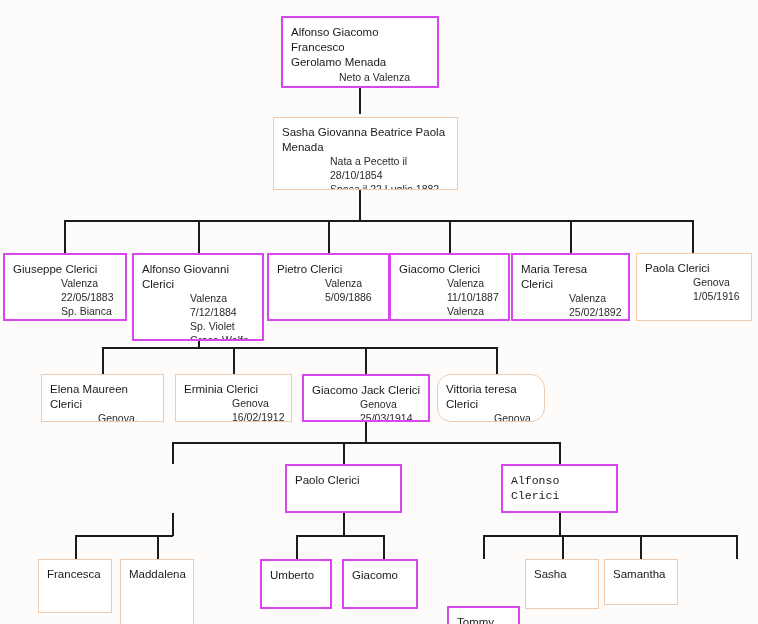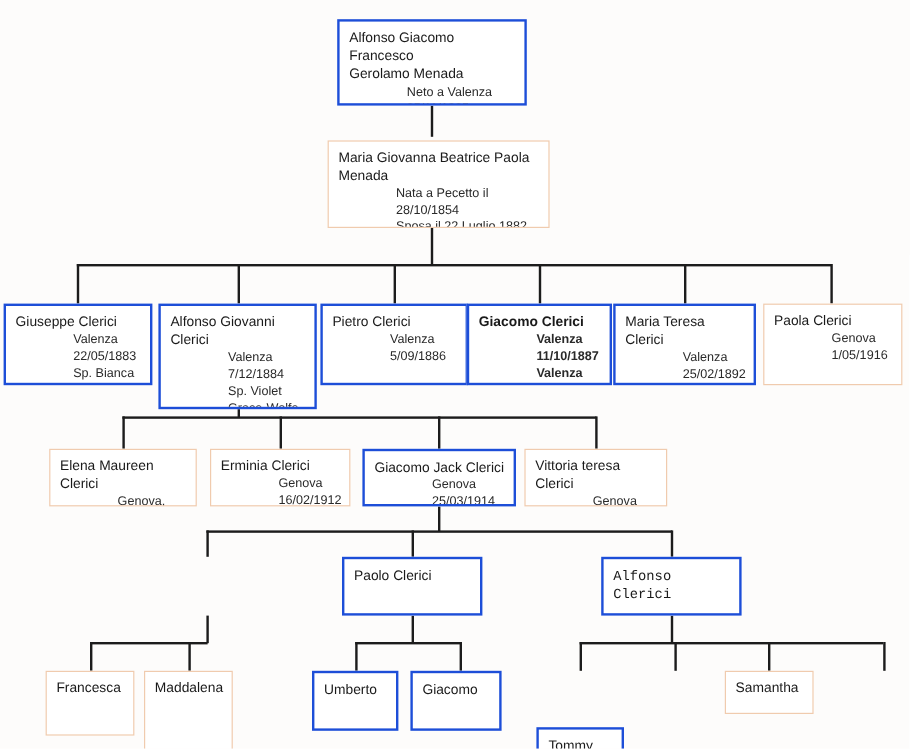--- a/index.html
+++ b/index.html
@@ -16,21 +16,21 @@
     overflow: hidden;
   }
   .node {
     position: absolute;
     box-sizing: border-box;
     background: #ffffff;
     padding: 7px 8px 4px 8px;
     line-height: 1.32;
     overflow: hidden;
   }
-  .node.blue  { border: 2px solid #1d4ed8; }
+  .node.blue  { border: 2px solid #d946ef; }
   .node.peach { border: 1.5px solid #f0cbae; }
   .node .nm {
     display: block;
     font-size: 11.5px;
     color: #1a1a1a;
     white-space: pre-line;
   }
   .node .dt {
     display: block;
     font-size: 10.5px;
@@ -95,21 +95,21 @@
     <div class="ln v" style="left:736px; top:535px; height:24px;"></div>
   </div>
 
   <div class="node blue" style="left:281px; top:16px; width:158px; height:72px;">
     <span class="nm">Alfonso Giacomo Francesco
 Gerolamo Menada</span>
     <span class="dt">Neto a Valenza 25/11/1825</span>
   </div>
 
   <div class="node peach" style="left:273px; top:117px; width:185px; height:73px;">
-    <span class="nm">Maria Giovanna Beatrice Paola
+    <span class="nm">Sasha Giovanna Beatrice Paola
 Menada</span>
     <span class="dt">Nata a Pecetto il 28/10/1854
 Sposa il 22 Luglio 1882</span>
   </div>
 
   <div class="node blue" style="left:3px; top:253px; width:124px; height:68px;">
     <span class="nm">Giuseppe Clerici</span>
     <span class="dt">Valenza 22/05/1883
 Sp. Bianca Fochessati</span>
   </div>
@@ -118,21 +118,21 @@
     <span class="nm">Alfonso Giovanni Clerici</span>
     <span class="dt">Valenza 7/12/1884
 Sp. Violet Grace-Wolfe</span>
   </div>
 
   <div class="node blue" style="left:267px; top:253px; width:123px; height:68px;">
     <span class="nm">Pietro Clerici</span>
     <span class="dt">Valenza 5/09/1886</span>
   </div>
 
-  <div class="node blue" style="left:389px; top:253px; width:121px; height:68px;font-weight:bold;">
+  <div class="node blue" style="left:389px; top:253px; width:121px; height:68px;">
     <span class="nm">Giacomo Clerici</span>
     <span class="dt">Valenza 11/10/1887
 Valenza 28/04/1892</span>
   </div>
 
   <div class="node blue" style="left:511px; top:253px; width:119px; height:68px;">
     <span class="nm">Maria Teresa Clerici</span>
     <span class="dt">Valenza 25/02/1892
 Genova 27/11/1899</span>
   </div>
@@ -150,21 +150,21 @@
   <div class="node peach" style="left:175px; top:374px; width:117px; height:48px;">
     <span class="nm">Erminia Clerici</span>
     <span class="dt">Genova 16/02/1912</span>
   </div>
 
   <div class="node blue" style="left:302px; top:374px; width:128px; height:48px;">
     <span class="nm">Giacomo Jack Clerici</span>
     <span class="dt">Genova 25/03/1914</span>
   </div>
 
-  <div class="node peach" style="left:437px; top:374px; width:119px; height:48px;">
+  <div class="node peach" style="left:437px; top:374px; width:108px; height:48px;border-radius:14px;">
     <span class="nm">Vittoria teresa Clerici</span>
     <span class="dt">Genova 27/11/1916</span>
   </div>
 
 
   <div class="node blue" style="left:285px; top:464px; width:117px; height:49px;">
     <span class="nm">Paolo Clerici</span>
     <span class="dt"></span>
   </div>
 
@@ -191,20 +191,24 @@
   <div class="node blue" style="left:342px; top:559px; width:76px; height:50px;">
     <span class="nm">Giacomo</span>
     <span class="dt"></span>
   </div>
 
   <div class="node blue" style="left:447px; top:559px; width:73px; height:50px;margin-top:47px;">
     <span class="nm">Tommy</span>
     <span class="dt"></span>
   </div>
 
-
-  <div class="node peach" style="left:604px; top:559px; width:74px; height:36px;">
+  <div class="node peach" style="left:525px; top:559px; width:74px; height:50px;">
+    <span class="nm">Sasha</span>
+    <span class="dt"></span>
+  </div>
+
+  <div class="node peach" style="left:604px; top:559px; width:74px; height:46px;">
     <span class="nm">Samantha</span>
     <span class="dt"></span>
   </div>
 
 
 </div>
 
 </body></html>

